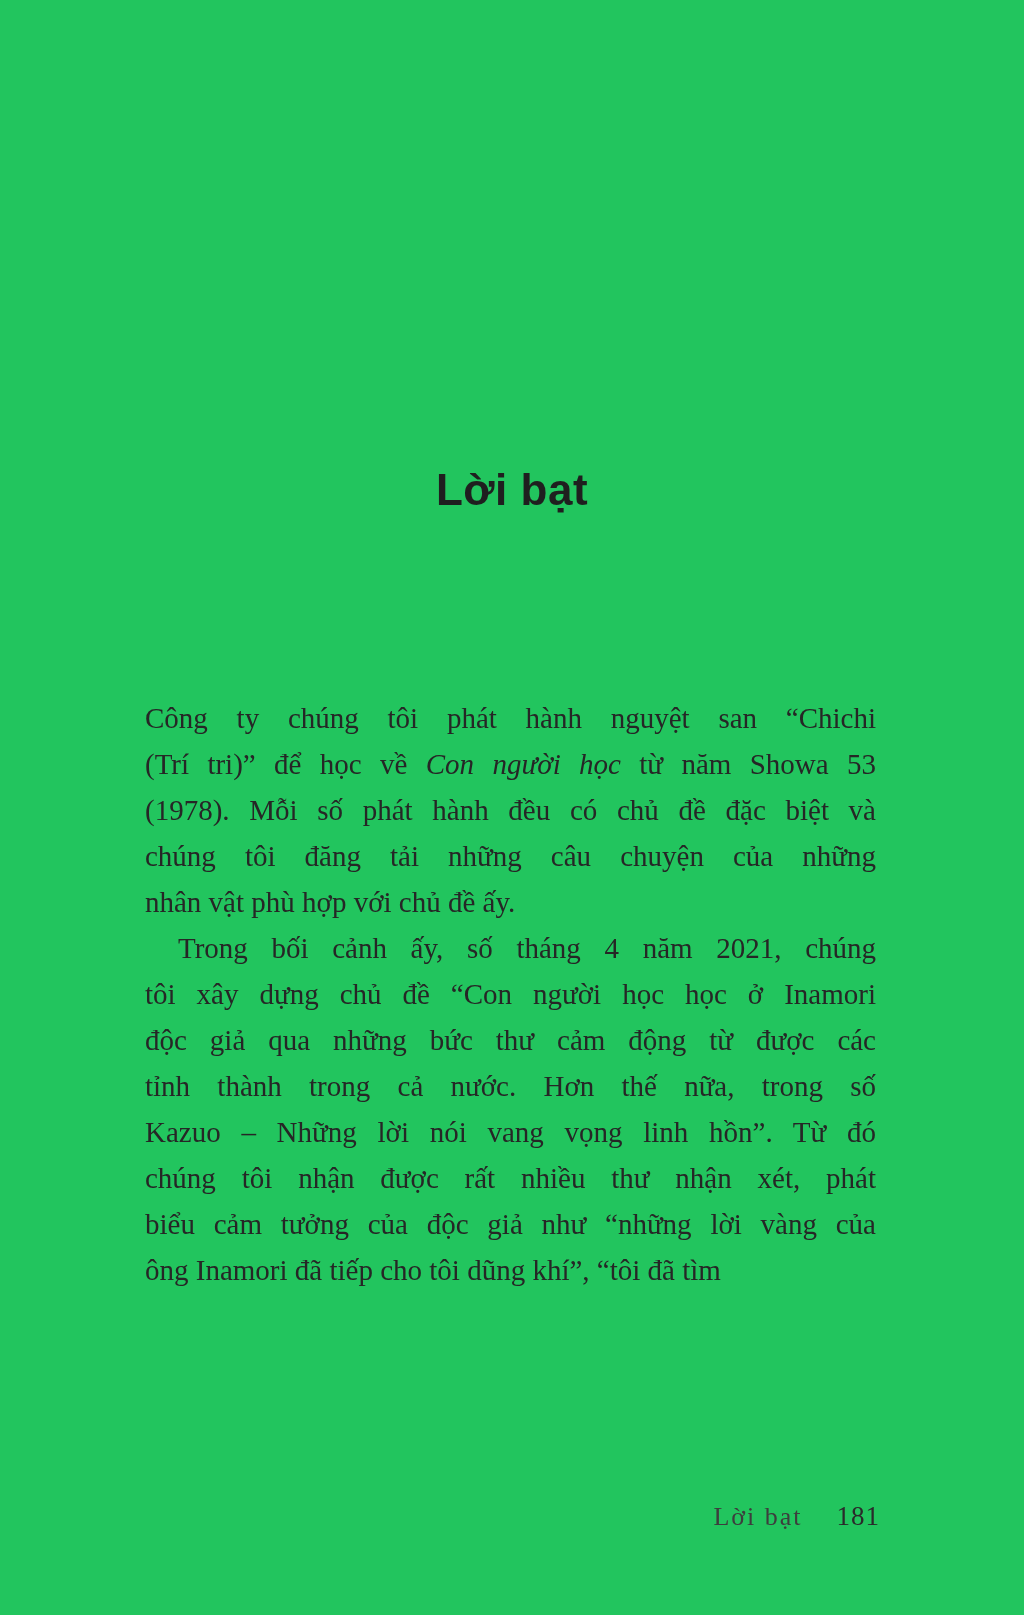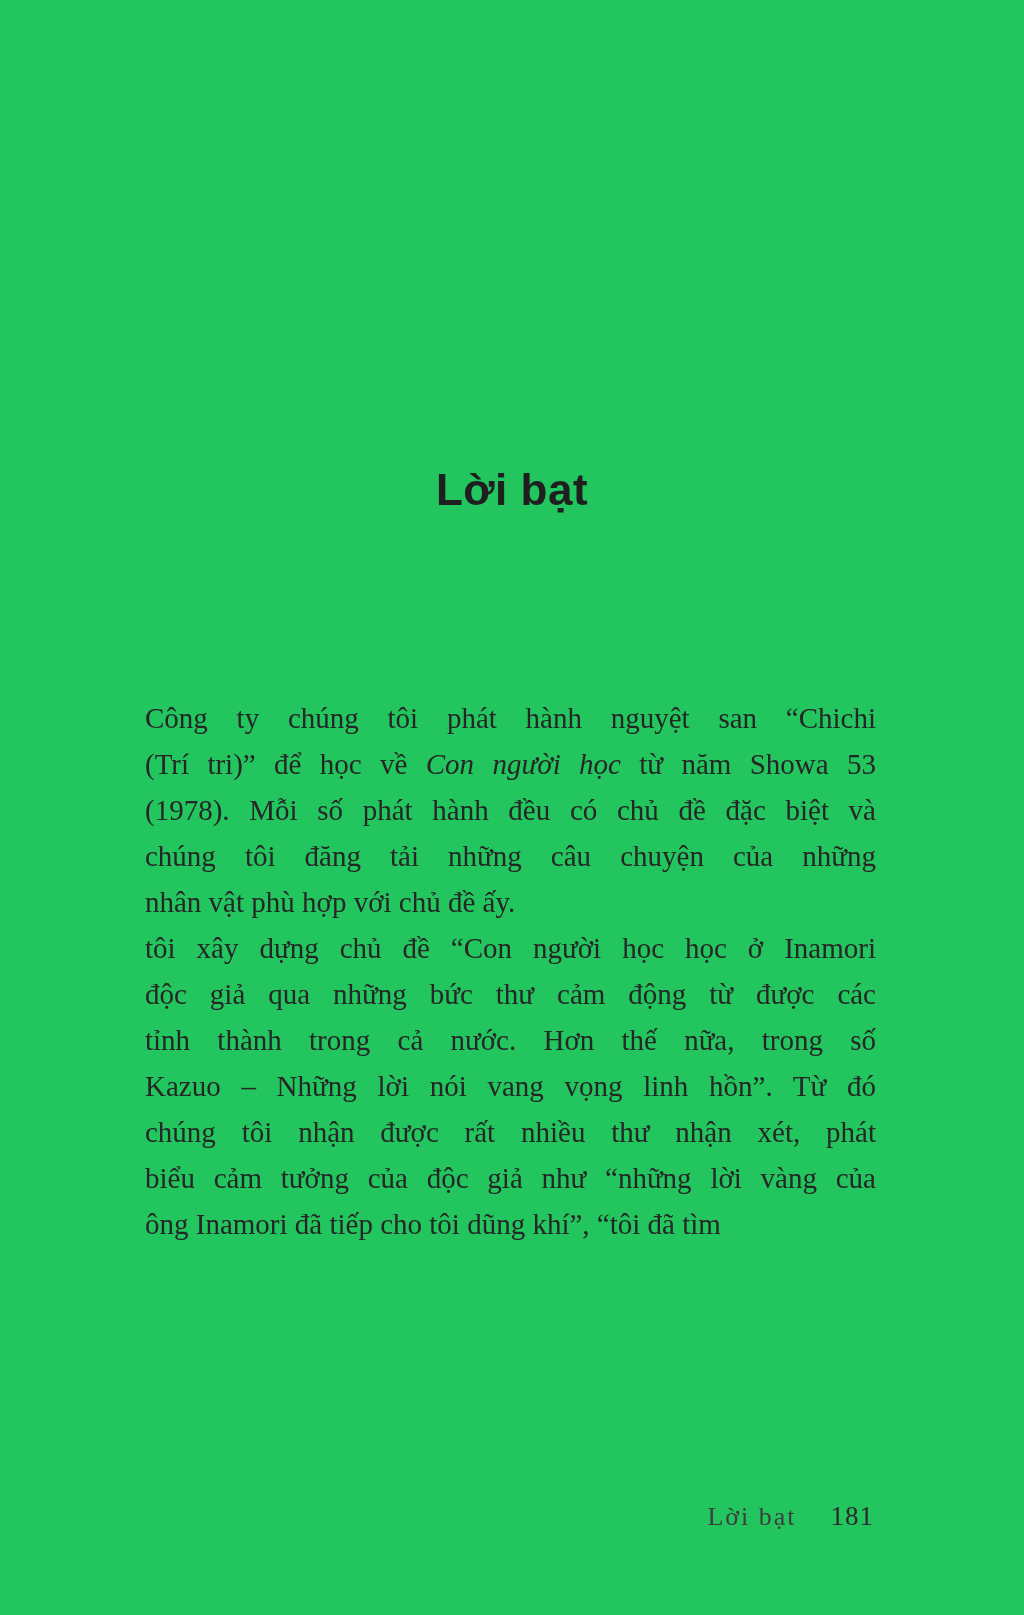--- a/index.html
+++ b/index.html
@@ -49,21 +49,21 @@
   .line.indent {
     text-indent: 33px;
   }
   .italic {
     font-style: italic;
     margin-top: 25px;
   }
   .footer {
     position: absolute;
     top: 1502px;
-    right: 150px;
+    right: 144px;
     font-family: "Liberation Serif", "DejaVu Serif", serif;
     font-size: 26px;
     line-height: 28px;
     color: #3d3d3d;
     white-space: nowrap;
     margin-left: 41px;
   }
   .footer-label {
     letter-spacing: 2px;
   }
@@ -80,20 +80,21 @@
 <div class="page">
 
   <h1 class="title">Lời bạt</h1>
 
   <div class="body-text">
       <div class="line"><span class="">Công ty chúng tôi phát hành nguyệt san “Chichi</span></div>
       <div class="line"><span class="">(Trí tri)” để học về </span><span class="italic">Con người học</span><span class=""> từ năm Showa 53</span></div>
       <div class="line"><span class="">(1978). Mỗi số phát hành đều có chủ đề đặc biệt và</span></div>
       <div class="line"><span class="">chúng tôi đăng tải những câu chuyện của những</span></div>
       <div class="line last"><span class="">nhân vật phù hợp với chủ đề ấy.</span></div>
+      <div class="line indent"><span class="">Trong bối cảnh ấy, số tháng 4 năm 2021, chúng</span></div>
       <div class="line"><span class="">tôi xây dựng chủ đề “Con người học học ở Inamori</span></div>
       <div class="line"><span class="">độc giả qua những bức thư cảm động từ được các</span></div>
       <div class="line"><span class="">tỉnh thành trong cả nước. Hơn thế nữa, trong số</span></div>
       <div class="line"><span class="">Kazuo – Những lời nói vang vọng linh hồn”. Từ đó</span></div>
       <div class="line"><span class="">chúng tôi nhận được rất nhiều thư nhận xét, phát</span></div>
       <div class="line"><span class="">biểu cảm tưởng của độc giả như “những lời vàng của</span></div>
       <div class="line last"><span class="">ông Inamori đã tiếp cho tôi dũng khí”, “tôi đã tìm</span></div>
     </div>
 
   <div class="footer">

